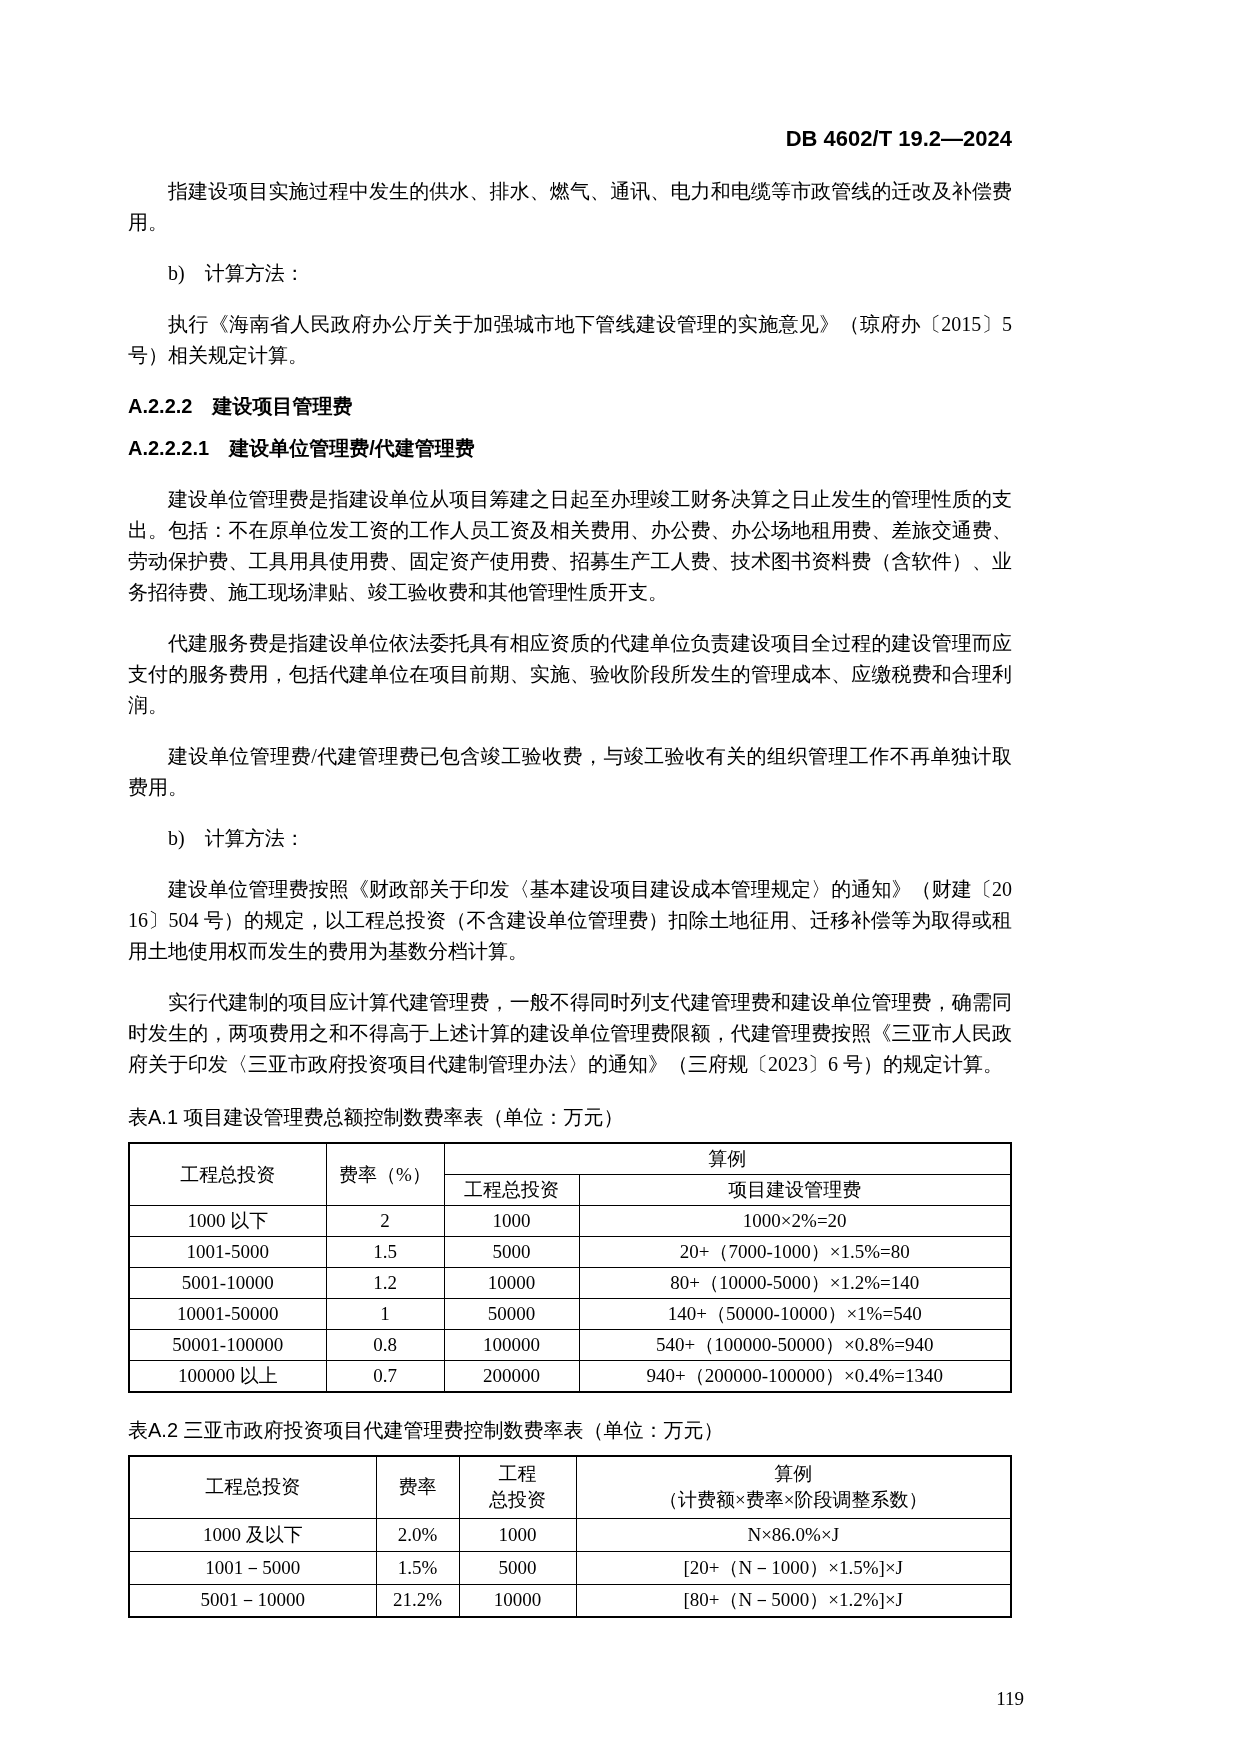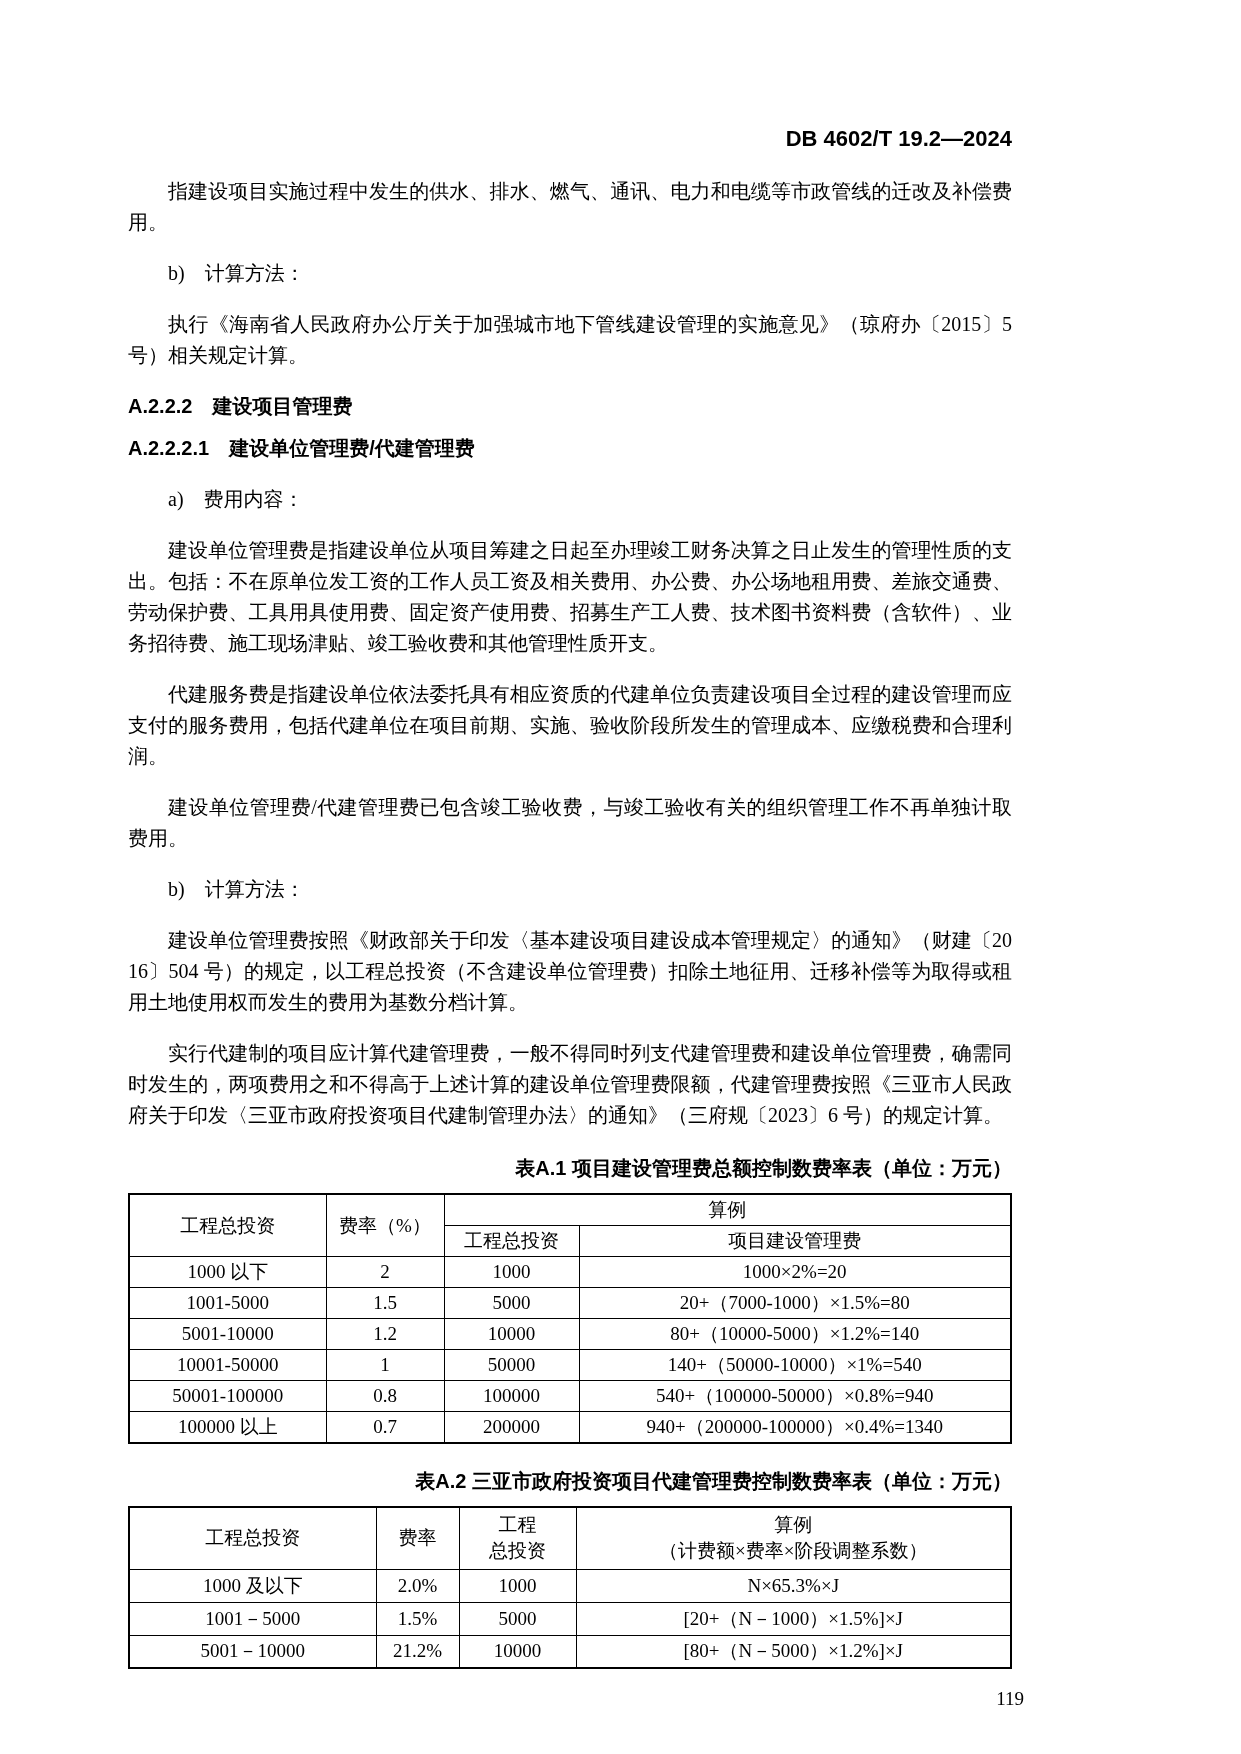--- a/index.html
+++ b/index.html
@@ -48,24 +48,24 @@
   .heading {
     font-family: "Liberation Sans", "DejaVu Sans", sans-serif;
     font-weight: 700;
     font-size: 20px;
     line-height: 31px;
     margin: 11px 0;
   }
 
   .table-caption {
     font-family: "Liberation Sans", "DejaVu Sans", sans-serif;
-    font-weight: 700;
+    font-weight: 400;
     font-size: 20px;
     line-height: 26px;
-    text-align: right;
+    text-align: left;
     margin: 24px 0 12px 0;
   }
 
   table.doc {
     width: 100%;
     border-collapse: collapse;
     table-layout: fixed;
     font-size: 19px;
     border: 2px solid #000;
   }
@@ -102,21 +102,20 @@
 
     <div class="doc-code">DB 4602/T 19.2—2024</div>
 
     <p class="para">指建设项目实施过程中发生的供水、排水、燃气、通讯、电力和电缆等市政管线的迁改及补偿费用。</p>
     <p class="label-line">b)　计算方法：</p>
     <p class="para">执行《海南省人民政府办公厅关于加强城市地下管线建设管理的实施意见》（琼府办〔2015〕5 号）相关规定计算。</p>
 
     <div class="heading">A.2.2.2　建设项目管理费</div>
     <div class="heading">A.2.2.2.1　建设单位管理费/代建管理费</div>
 
-    <p class="label-line">a)　费用内容：</p>
     <p class="para">建设单位管理费是指建设单位从项目筹建之日起至办理竣工财务决算之日止发生的管理性质的支出。包括：不在原单位发工资的工作人员工资及相关费用、办公费、办公场地租用费、差旅交通费、劳动保护费、工具用具使用费、固定资产使用费、招募生产工人费、技术图书资料费（含软件）、业务招待费、施工现场津贴、竣工验收费和其他管理性质开支。</p>
     <p class="para">代建服务费是指建设单位依法委托具有相应资质的代建单位负责建设项目全过程的建设管理而应支付的服务费用，包括代建单位在项目前期、实施、验收阶段所发生的管理成本、应缴税费和合理利润。</p>
     <p class="para">建设单位管理费/代建管理费已包含竣工验收费，与竣工验收有关的组织管理工作不再单独计取费用。</p>
     <p class="label-line">b)　计算方法：</p>
     <p class="para">建设单位管理费按照《财政部关于印发〈基本建设项目建设成本管理规定〉的通知》（财建〔2016〕504 号）的规定，以工程总投资（不含建设单位管理费）扣除土地征用、迁移补偿等为取得或租用土地使用权而发生的费用为基数分档计算。</p>
     <p class="para">实行代建制的项目应计算代建管理费，一般不得同时列支代建管理费和建设单位管理费，确需同时发生的，两项费用之和不得高于上述计算的建设单位管理费限额，代建管理费按照《三亚市人民政府关于印发〈三亚市政府投资项目代建制管理办法〉的通知》（三府规〔2023〕6 号）的规定计算。</p>
 
     <div class="table-caption">表A.1 项目建设管理费总额控制数费率表（单位：万元）</div>
 
     <table class="doc table-a1">
@@ -198,21 +197,21 @@
             <div>算例</div>
             <div>（计费额×费率×阶段调整系数）</div>
           </td>
         </tr>
       </thead>
       <tbody>
         <tr>
           <td>1000 及以下</td>
           <td>2.0%</td>
           <td>1000</td>
-          <td>N×65.3%×J</td>
+          <td>N×86.0%×J</td>
         </tr>
         <tr>
           <td>1001－5000</td>
           <td>1.5%</td>
           <td>5000</td>
           <td>[20+（N－1000）×1.5%]×J</td>
         </tr>
         <tr>
           <td>5001－10000</td>
           <td>21.2%</td>

